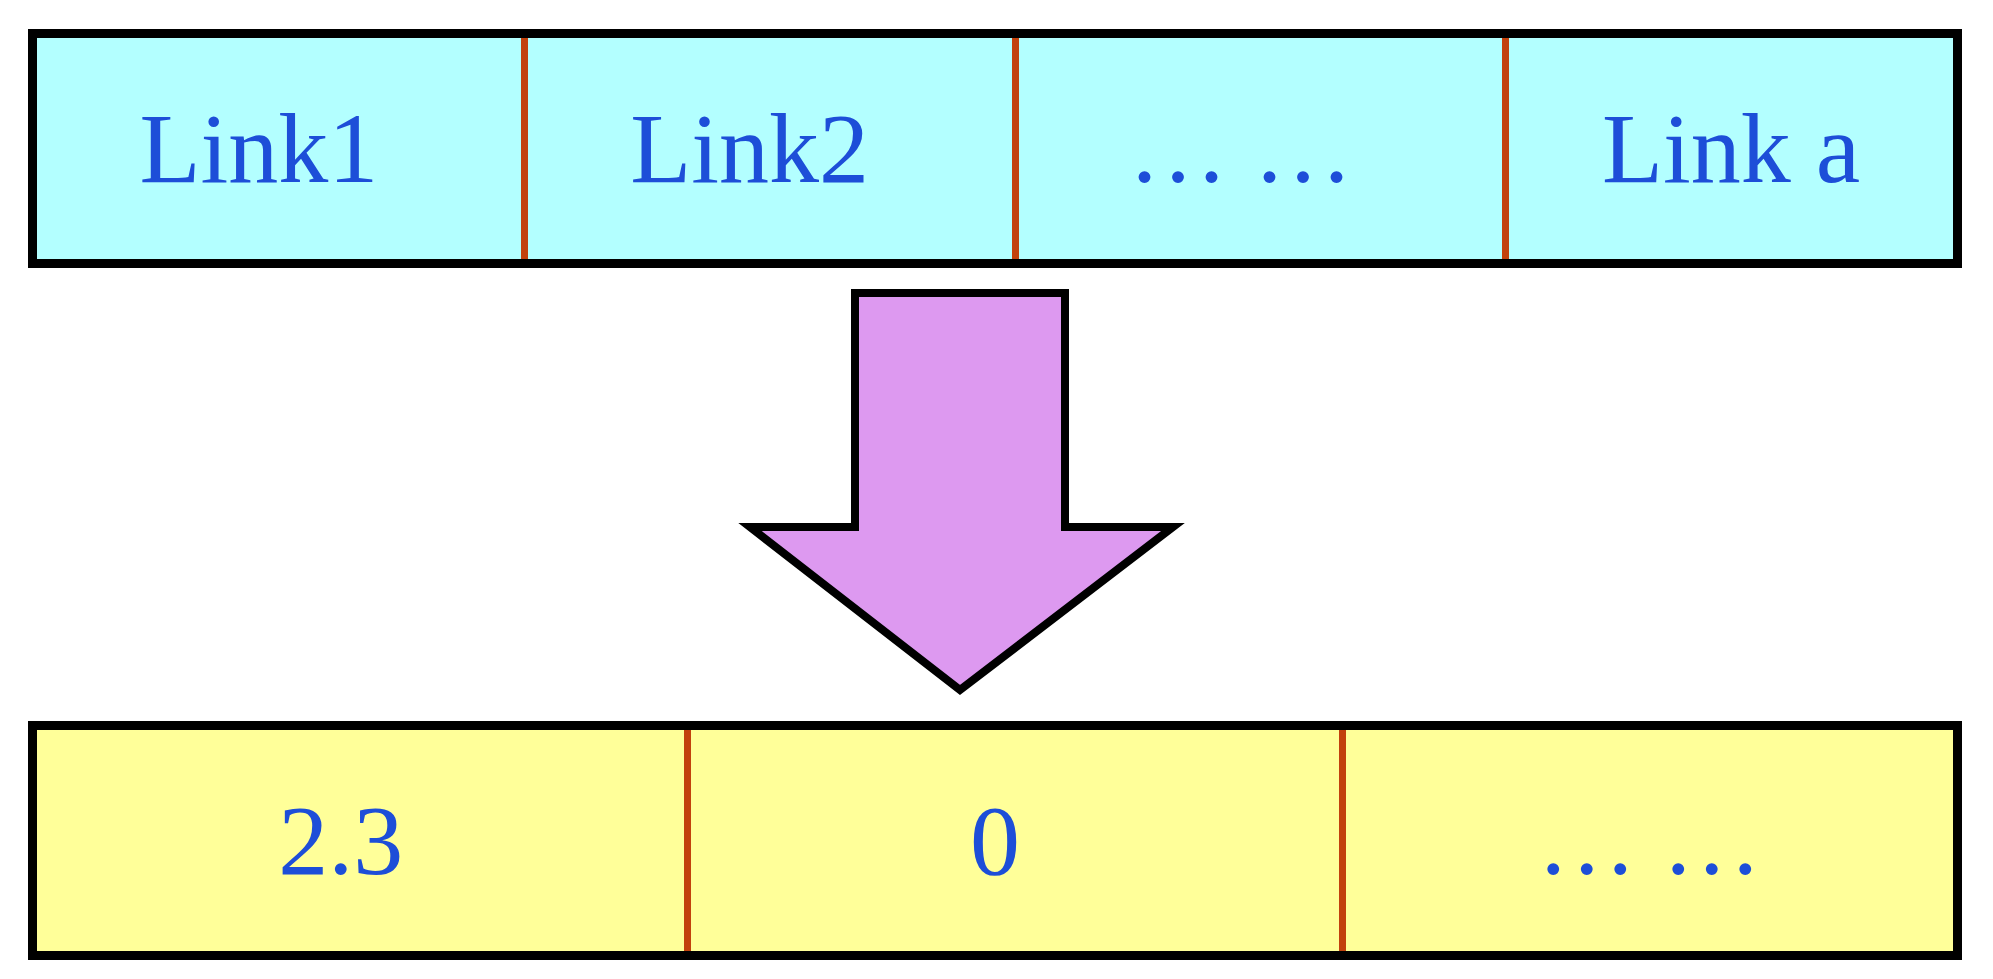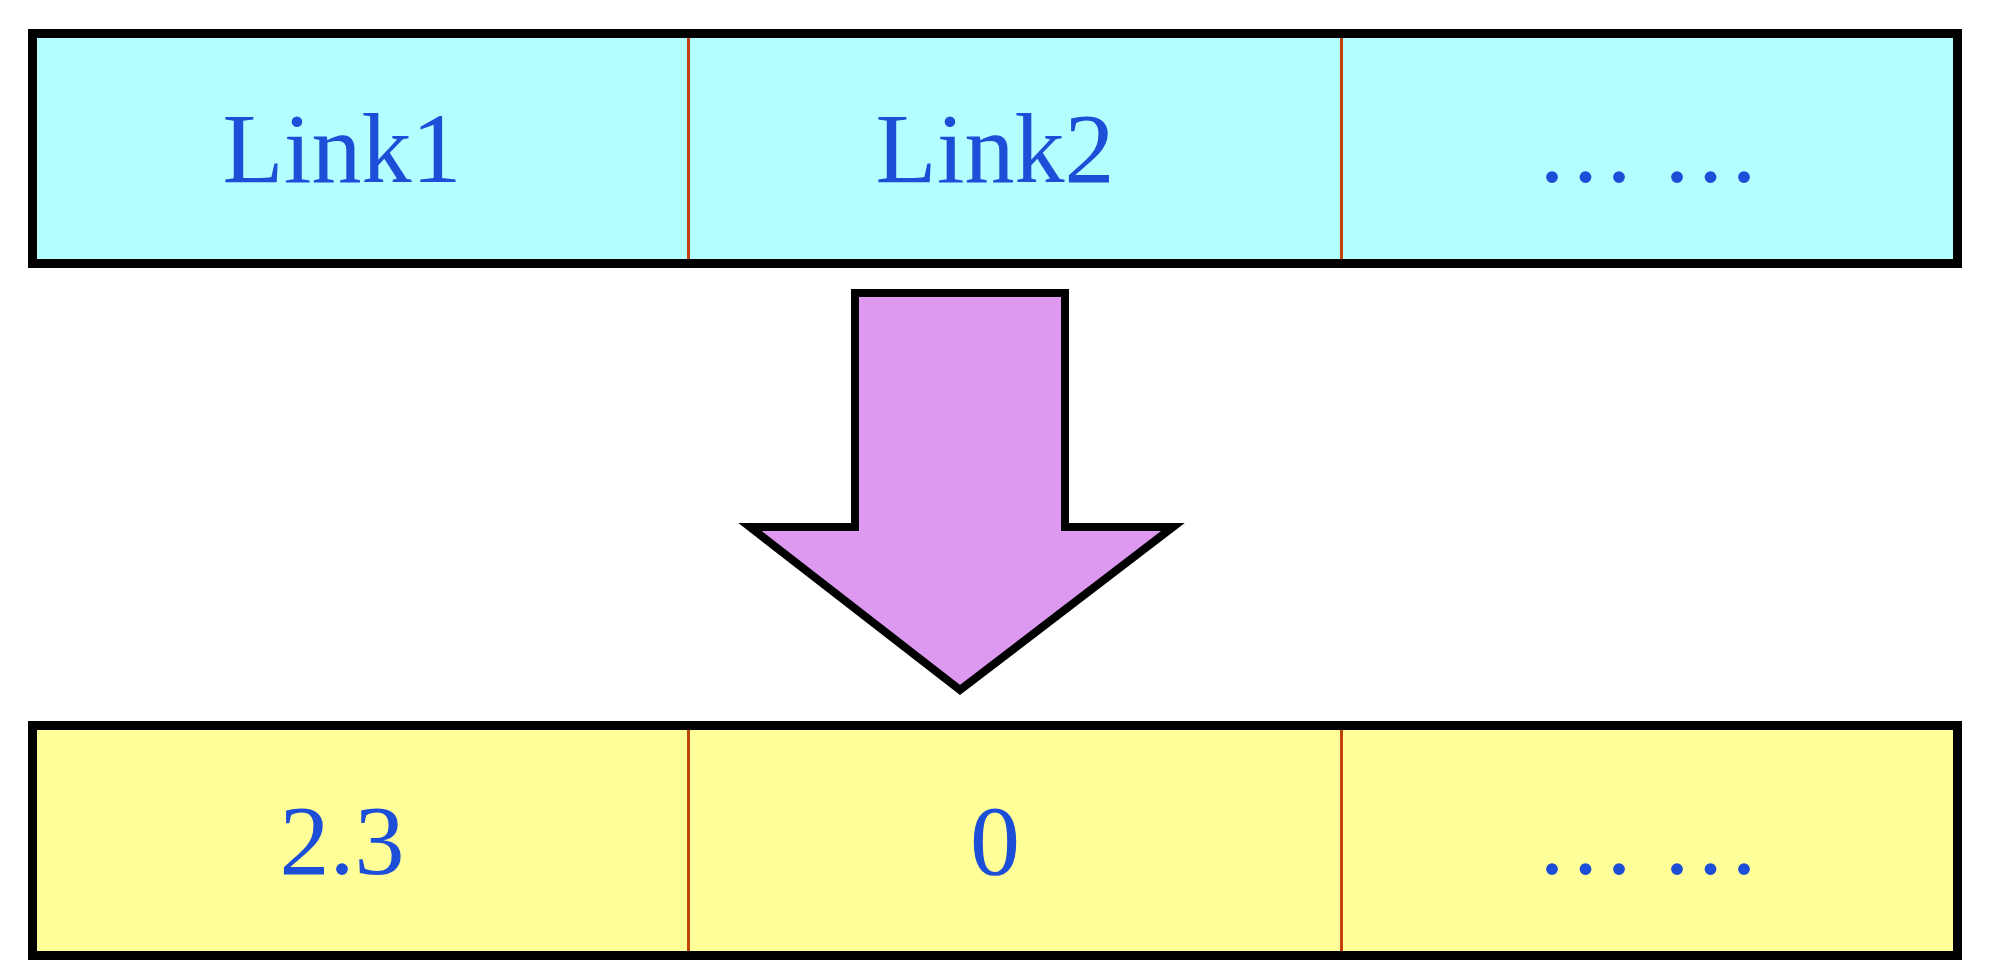--- a/index.html
+++ b/index.html
@@ -30,41 +30,42 @@
     flex: 1 1 0;
     display: flex;
     align-items: center;
     justify-content: center;
     font-size: 100px;
     color: #1d4ed8;
     white-space: pre;
     box-sizing: border-box;
   }
   .cell + .cell {
-    border-left: 3px solid #c2410c;
+    border-left: 7px solid #c2410c;
     margin-left: 40px;
   }
   #arrow-layer {
     position: absolute;
     left: 0;
     top: 0;
     width: 1993px;
     height: 979px;
     pointer-events: none;
   }
 </style>
 </head>
 <body>
 
 <div id="stage">
 
   <div class="row row-top" style="background-color: rgb(179, 255, 255);">
       <div class="cell">Link1</div>
       <div class="cell">Link2</div>
       <div class="cell">… …</div>
+      <div class="cell">Link a</div>
     </div>
 
   <svg id="arrow-layer" viewBox="0 0 1993 979">
     <polygon points="855,293 1065,293 1065,527 1173,527 960,690 750,527 855,527" stroke="#000000" stroke-width="8" stroke-linejoin="miter" fill="#DD99F0"></polygon>
   </svg>
 
   <div class="row row-bottom" style="background-color: rgb(255, 255, 153);">
       <div class="cell">2.3</div>
       <div class="cell">0</div>
       <div class="cell">… …</div>

